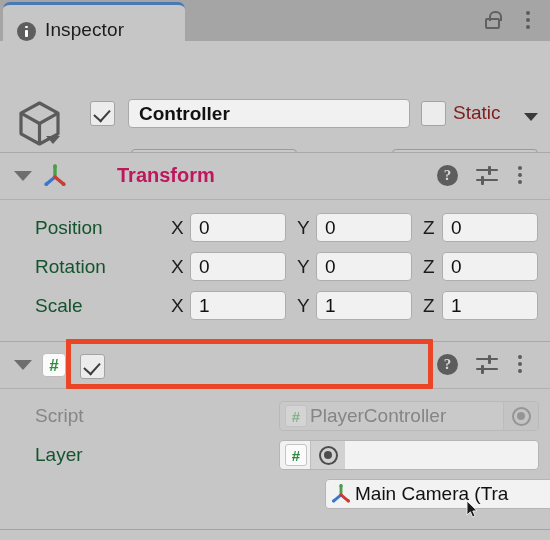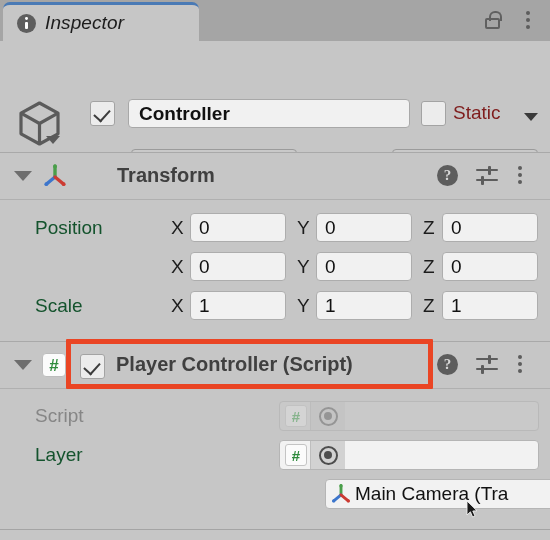--- a/index.html
+++ b/index.html
@@ -8,25 +8,25 @@
     background:#c6c6c6;
     font-family:"Liberation Sans", sans-serif;
     -webkit-font-smoothing:antialiased;
     color:#1a1a1a;
   }
   .panel{position:relative;width:550px;height:540px;background:#c6c6c6;}
 
   
   .tabbar{position:absolute;left:0;top:0;width:550px;height:41px;background:#a5a5a5;}
   .tab{
-    position:absolute;left:3px;top:2px;width:196px;height:39px;
+    position:absolute;left:3px;top:2px;width:182px;height:39px;
     background:#c6c6c6;border-radius:7px 7px 0 0;
     border-top:3px solid #4a7ab5;
     box-sizing:border-box;
-    display:flex;align-items:center;padding-left:14px;font-style:italic;
+    display:flex;align-items:flex-end;padding-left:14px;
   }
   .tab-label{font-size:19px;color:#1c1c1c;margin-left:9px;letter-spacing:.1px;}
   .info-icon{width:19px;height:19px;border-radius:50%;background:#5e5e5e;position:relative;flex:none;}
   .info-icon:before{content:"";position:absolute;left:8.2px;top:3.6px;width:2.8px;height:2.8px;border-radius:50%;background:#fff;}
   .info-icon:after{content:"";position:absolute;left:8.2px;top:8px;width:2.8px;height:7.4px;border-radius:1px;background:#fff;}
 
   .lock-icon{position:absolute;right:48px;top:11px;width:17px;height:18px;}
   .lock-body{position:absolute;left:0;top:7px;width:15px;height:11px;border:2px solid #606060;border-radius:2px;box-sizing:border-box;}
   .lock-shackle{position:absolute;left:4px;top:0px;width:13px;height:10px;border:2px solid #606060;border-bottom:none;border-radius:6px 6px 0 0;box-sizing:border-box;}
   .kebab{position:absolute;width:4px;height:18px;}
@@ -68,21 +68,21 @@
   }
   .ddown .arr{position:absolute;right:10px;top:11px;width:0;height:0;border-left:7px solid transparent;border-right:7px solid transparent;border-top:8px solid #4a4a4a;}
   .tag-dd{left:131px;top:108px;width:166px;}
   .layer-dd{left:392px;top:108px;width:146px;}
 
   
   .comp-head{position:absolute;left:0;width:550px;height:46px;background:#c6c6c6;
     border-top:1px solid #a9a9a9;border-bottom:1px solid #b0b0b0;}
   .foldout{position:absolute;left:14px;top:18px;width:0;height:0;
     border-left:9px solid transparent;border-right:9px solid transparent;border-top:10px solid #6e6e6e;}
-  .comp-title{position:absolute;font-size:20px;font-weight:bold;color:#404040;}
+  .comp-title{position:absolute;font-size:20px;font-weight:bold;color:#be185d;}
 
   .gizmo{position:absolute;width:26px;height:26px;}
   .cs-icon{
     position:absolute;width:24px;height:24px;background:#fbfbfb;border:1px solid #bdbdbd;
     border-radius:4px;box-sizing:border-box;color:#2e8b3c;font-weight:bold;font-size:17px;
     display:flex;align-items:center;justify-content:center;line-height:1;
   }
   .help-icon{position:absolute;width:21px;height:21px;border-radius:50%;background:#5d5d5d;
     color:#d8d8d8;font-size:15px;font-weight:bold;display:flex;align-items:center;justify-content:center;
     font-family:"Liberation Serif", serif;}
@@ -206,40 +206,40 @@
   </div>
 
   <div class="row-label" style="left:35px;top:217px;">Position</div>
   <div class="axis" style="left:171px;top:217px;">X</div>
   <div class="numf" style="left:190px;top:213px;width:96px;">0</div>
   <div class="axis" style="left:297px;top:217px;">Y</div>
   <div class="numf" style="left:316px;top:213px;width:96px;">0</div>
   <div class="axis" style="left:423px;top:217px;">Z</div>
   <div class="numf" style="left:442px;top:213px;width:96px;">0</div>
 
+  <div class="row-label" style="left:35px;top:256px;">Rotation</div>
   <div class="axis" style="left:171px;top:256px;">X</div>
   <div class="numf" style="left:190px;top:252px;width:96px;">0</div>
   <div class="axis" style="left:297px;top:256px;">Y</div>
   <div class="numf" style="left:316px;top:252px;width:96px;">0</div>
   <div class="axis" style="left:423px;top:256px;">Z</div>
   <div class="numf" style="left:442px;top:252px;width:96px;">0</div>
 
   <div class="row-label" style="left:35px;top:295px;text-align:right;">Scale</div>
   <div class="axis" style="left:171px;top:295px;">X</div>
   <div class="numf" style="left:190px;top:291px;width:96px;">1</div>
   <div class="axis" style="left:297px;top:295px;">Y</div>
   <div class="numf" style="left:316px;top:291px;width:96px;">1</div>
   <div class="axis" style="left:423px;top:295px;">Z</div>
   <div class="numf" style="left:442px;top:291px;width:96px;">1</div>
 
   <div class="comp-head" style="top:341px;">
     <div class="foldout"></div>
     <div class="cs-icon" style="left:42px;top:11px;">#</div>
     <div class="chk on" style="position:absolute;left:80px;top:12px;"></div>
-    <div class="comp-title" style="left:116px;top:11px;">Player Controller (Script)</div>
     <div class="help-icon" style="left:437px;top:12px;">?</div>
     <div class="preset-icon" style="left:476px;top:13px;">
       <span style="top:3px;width:22px;"></span>
         <i style="left:12px;top:0px;"></i>
       <span style="top:13px;width:22px;"></span>
         <i style="left:5px;top:10px;"></i>
     </div>
     <div class="kebab" style="left:518px;top:13px;">
         <i></i>
         <i></i>
@@ -247,20 +247,21 @@
       </div>
   </div>
 
   <div class="hl" style="left:66px;top:339px;width:367px;height:50px;"></div>
 
   <div class="row-label" style="left:35px;top:405px;color:#868686;">Script</div>
   <div class="objf disabled" style="left:279px;top:401px;width:260px;">
     <span class="ico">
         <span class="cs-mini">#</span>
       </span>
+    <span class="txt">PlayerController</span>
     <span class="picker">
         <span class="target"></span>
       </span>
   </div>
 
   <div class="row-label" style="left:35px;top:444px;">Layer</div>
   <div class="objf" style="left:279px;top:440px;width:260px;">
     <span class="ico">
         <span class="cs-mini">#</span>
       </span>

